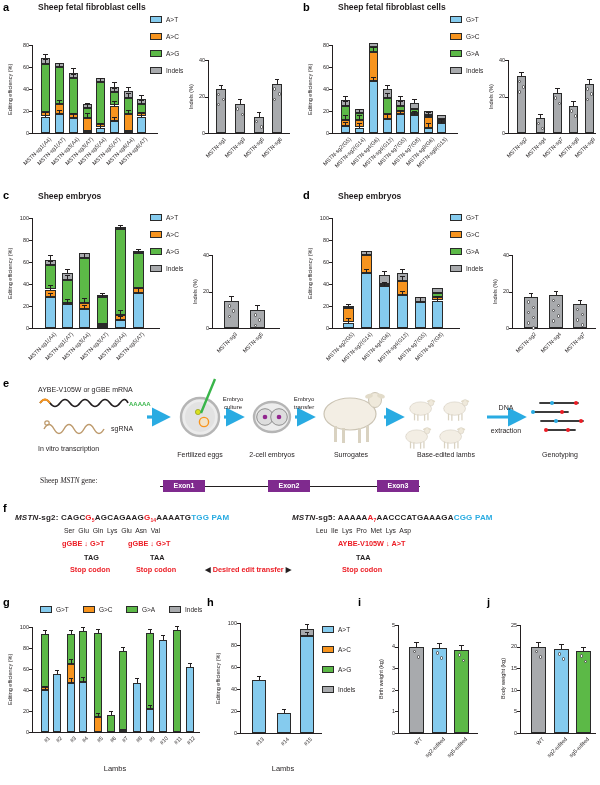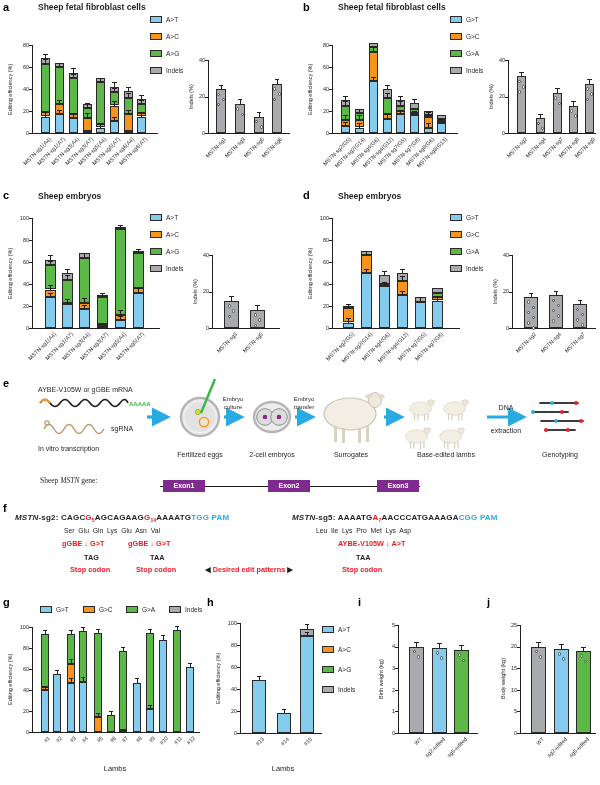--- a/index.html
+++ b/index.html
@@ -833,19 +833,19 @@
     <div class="exon" style="left: 268px; top: 480px; width: 42px; height: 12px; position: absolute;">Exon2</div>
     <div class="exon" style="left: 377px; top: 480px; width: 42px; height: 12px; position: absolute;">Exon3</div>
     <div class="seqline" style="left: 15px; top: 513px; position: absolute;"><span class="ital">MSTN</span><span>-sg2: CAGC</span><span style="color: rgb(236, 28, 36);">G</span><span class="sub" style="color: rgb(236, 28, 36);">5</span><span>AGCAGAAG</span><span style="color: rgb(236, 28, 36);">G</span><span class="sub" style="color: rgb(236, 28, 36);">14</span><span>AAAATG</span><span style="color: rgb(42, 172, 226);">TGG PAM</span></div>
     <div class="aa" style="left: 64px; top: 527px; position: absolute;"><span>Ser  Glu  Gln  Lys  Glu  Asn  Val</span></div>
     <div class="redrow" style="left: 62px; top: 539px; position: absolute;"><span>gGBE ↓ G&gt;T</span></div>
     <div class="redrow" style="left: 128px; top: 539px; position: absolute;"><span>gGBE ↓ G&gt;T</span></div>
     <div class="codon" style="left: 84px; top: 553px; position: absolute;"><span>TAG</span></div>
     <div class="codon" style="left: 150px; top: 553px; position: absolute;"><span>TAA</span></div>
     <div class="redrow" style="left: 70px; top: 565px; position: absolute;"><span>Stop codon</span></div>
     <div class="redrow" style="left: 136px; top: 565px; position: absolute;"><span>Stop codon</span></div>
-    <div class="redrow" style="left: 205px; top: 565px; position: absolute;"><span style="color: rgb(35, 31, 32);">◀ </span><span>Desired edit patterns</span><span style="color: rgb(35, 31, 32);"> ▶</span></div>
-    <div class="seqline" style="left: 292px; top: 513px; position: absolute;"><span class="ital">MSTN</span><span>-sg5: AAAATG</span><span style="color: rgb(236, 28, 36);">A</span><span class="sub" style="color: rgb(236, 28, 36);">7</span><span>AACCCATGAAAGA</span><span style="color: rgb(42, 172, 226);">CGG PAM</span></div>
+    <div class="redrow" style="left: 205px; top: 565px; position: absolute;"><span style="color: rgb(35, 31, 32);">◀ </span><span>Desired edit transfer</span><span style="color: rgb(35, 31, 32);"> ▶</span></div>
+    <div class="seqline" style="left: 292px; top: 513px; position: absolute;"><span class="ital">MSTN</span><span>-sg5: AAAAA</span><span style="color: rgb(236, 28, 36);">A</span><span class="sub" style="color: rgb(236, 28, 36);">7</span><span>AACCCATGAAAGA</span><span style="color: rgb(42, 172, 226);">CGG PAM</span></div>
     <div class="aa" style="left: 316px; top: 527px; position: absolute;"><span>Leu  Ile  Lys  Pro  Met  Lys  Asp</span></div>
     <div class="redrow" style="left: 302px; top: 539px; position: absolute; margin-left: 36px;"><span>AYBE-V105W ↓ A&gt;T</span></div>
     <div class="codon" style="left: 356px; top: 553px; position: absolute;"><span>TAA</span></div>
     <div class="redrow" style="left: 342px; top: 565px; position: absolute;"><span>Stop codon</span></div>
   </div>
 
 </body></html>

